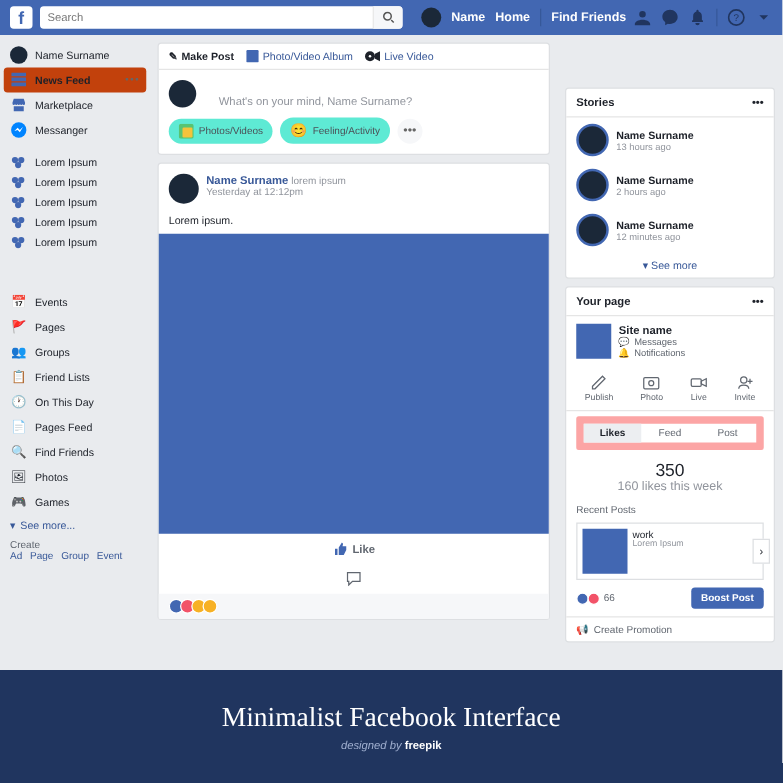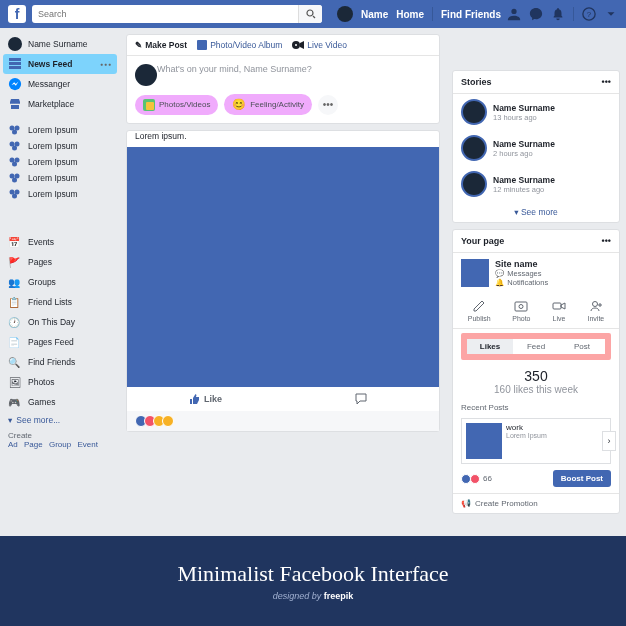--- a/index.html
+++ b/index.html
@@ -11,46 +11,46 @@
 .search-btn { background: #f6f7f9; border-left: 1px solid #ddd; width: 24px; height: 18px; display: flex; align-items: center; justify-content: center; margin-right: -6px; border-radius: 0 3px 3px 0; }
 .spacer { flex: 1; }
 .top-links { display: flex; align-items: center; gap: 8px; color: #fff; font-weight: 600; font-size: 10px; }
 .top-avatar { width: 16px; height: 16px; border-radius: 50%; background: #1b2838; }
 .top-icons { display: flex; gap: 8px; color: #b8c3da; }
 .top-icons svg { width: 14px; height: 14px; fill: #20355f; }
 .divider { width: 1px; height: 14px; background: #365899; }
 .main { display: flex; background: #e9ebee; height: 508px; }
 .sidebar-left { width: 120px; padding: 6px 3px; font-size: 8.5px; }
 .sl-item { display: flex; align-items: center; gap: 6px; padding: 3px 5px; border-radius: 3px; color: #1d2129; cursor: pointer; }
-.sl-item.active { background: #7dd3fc; font-weight: bold; }
+.sl-item.active { background: #c2410c; font-weight: bold; }
 .sl-item.active-dots::after { content: "●●●"; font-size: 5px; margin-left: auto; color: #666; letter-spacing: 1px; }
 .av-sm { width: 14px; height: 14px; border-radius: 50%; background: #1b2838; flex-shrink: 0; }
 .ic { width: 14px; height: 14px; display: flex; align-items: center; justify-content: center; border-radius: 3px; flex-shrink: 0; }
 .see-more { color: #385898; font-size: 8.5px; display: flex; align-items: center; gap: 4px; padding: 3px 5px; cursor: pointer; }
 .create-row { padding: 3px 5px; font-size: 8px; color: #616770; }
 .create-row a { color: #385898; margin-right: 4px; }
 .feed { flex: 1; padding: 6px; display: flex; flex-direction: column; gap: 6px; }
 .card { background: #fff; border: 1px solid #dddfe2; border-radius: 3px; }
 .composer-tabs { display: flex; gap: 10px; padding: 5px 8px; border-bottom: 1px solid #e5e5e5; font-size: 8.5px; align-items: center; }
 .ctab { display: flex; align-items: center; gap: 3px; color: #385898; }
 .ctab.first { color: #1d2129; font-weight: 600; }
-.composer-body { display: flex; align-items: flex-start; gap: 0; padding: 8px; }
+.composer-body { display: flex; align-items: flex-end; gap: 18px; padding: 8px; }
 .composer-body .av { width: 22px; height: 22px; border-radius: 50%; background: #1b2838; }
 .composer-body span { color: #90949c; font-size: 9px; }
 .composer-actions { display: flex; gap: 6px; padding: 0 8px 8px; align-items: center; }
-.pill { background: #f0abfc; border-radius: 12px; padding: 4px 8px; display: flex; align-items: center; gap: 4px; font-size: 8px; color: #4b4f56; justify-content: flex-end; }
+.pill { background: #5eead4; border-radius: 12px; padding: 4px 8px; display: flex; align-items: center; gap: 4px; font-size: 8px; color: #4b4f56; justify-content: flex-end; }
 .dots { width: 20px; height: 20px; border-radius: 50%; background: #f6f7f9; display: flex; align-items: center; justify-content: center; font-size: 10px; color: #666; }
 .post-head { display: flex; gap: 6px; padding: 8px; }
 .post-head .av { width: 24px; height: 24px; border-radius: 50%; background: #1b2838; }
 .post-head .meta .name { font-weight: 600; font-size: 9px; color: #385898; }
 .post-head .meta .sub { color: #90949c; font-size: 8px; }
 .post-head .meta .time { color: #90949c; font-size: 8px; }
 .post-body { padding: 0 8px 6px; font-size: 8.5px; color: #1d2129; }
 .post-img { width: 100%; height: 240px; background: #4267b2; }
-.post-actions { display: flex; }
+.post-actions { display: flex; flex-direction: column; }
 .pa { flex: 1; display: flex; align-items: center; justify-content: center; gap: 4px; padding: 6px; color: #616770; font-size: 9px; font-weight: 600; }
 .reactions { background: #f6f7f9; padding: 4px 8px; display: flex; }
 .react-stack { display: flex; }
 .react { width: 12px; height: 12px; border-radius: 50%; margin-right: -3px; border: 1px solid #fff; }
 .sidebar-right { width: 180px; padding: 6px; display: flex; flex-direction: column; gap: 6px; margin-top: 36px; }
 .widget-title { display: flex; justify-content: space-between; padding: 6px 8px; font-size: 9px; font-weight: 600; border-bottom: 1px solid #e5e5e5; }
 .story-item { display: flex; gap: 6px; padding: 5px 8px; align-items: center; }
 .story-av { width: 26px; height: 26px; border-radius: 50%; background: #1b2838; border: 2px solid #4267b2; }
 .story-meta .n { font-size: 8.5px; font-weight: 600; }
 .story-meta .t { font-size: 7.5px; color: #90949c; }
@@ -138,34 +138,34 @@
           <svg width="12" height="12" viewBox="0 0 12 12">
             <rect width="12" height="3" fill="#4267b2"></rect>
             <rect y="4" width="12" height="3" fill="#4267b2"></rect>
             <rect y="8" width="12" height="3" fill="#4267b2"></rect>
           </svg>
         </div>
         <span>News Feed</span>
       </div>
     <div class="sl-item">
         <div class="ic">
+          <svg width="12" height="12" viewBox="0 0 12 12">
+            <path d="M1 4l1-3h8l1 3v1a1 1 0 01-2 0 1 1 0 01-2 0 1 1 0 01-2 0 1 1 0 01-2 0 1 1 0 01-2 0V4zm1 3h8v4H2z" fill="#4267b2"></path>
+          </svg>
+        </div>
+        <span>Marketplace</span>
+      </div>
+    <div class="sl-item">
+        <div class="ic">
           <svg width="14" height="14" viewBox="0 0 16 16">
             <circle cx="8" cy="8" r="7" fill="#0084ff"></circle>
             <path d="M4 9l3-3 2 2 3-3-3 5-2-2z" fill="#fff"></path>
           </svg>
         </div>
         <span>Messanger</span>
-      </div>
-    <div class="sl-item">
-        <div class="ic">
-          <svg width="12" height="12" viewBox="0 0 12 12">
-            <path d="M1 4l1-3h8l1 3v1a1 1 0 01-2 0 1 1 0 01-2 0 1 1 0 01-2 0 1 1 0 01-2 0 1 1 0 01-2 0V4zm1 3h8v4H2z" fill="#4267b2"></path>
-          </svg>
-        </div>
-        <span>Marketplace</span>
       </div>
     <div style="height:8px"></div>
     <div class="sl-item">
         <svg class="friends-ic" viewBox="0 0 14 10">
           <circle cx="4" cy="3" r="2.5"></circle>
           <circle cx="9" cy="3" r="2.5"></circle>
           <circle cx="6.5" cy="7" r="2.5"></circle>
         </svg>
         <span>Lorem Ipsum</span>
       </div>
@@ -281,20 +281,28 @@
           </div>
         <div class="pill">
             <span style="font-size:11px">😊</span>
             <span>Feeling/Activity</span>
           </div>
         <div class="dots">•••</div>
       </div>
     </div>
 
     <div class="card">
+      <div class="post-head">
+        <div class="av"></div>
+        <div class="meta">
+          <span class="name">Name Surname</span>
+          <span class="sub">lorem ipsum</span>
+          <div class="time">Yesterday at 12:12pm</div>
+        </div>
+      </div>
       <div class="post-body">Lorem ipsum.</div>
       <div class="post-img"></div>
       <div class="post-actions">
         <div class="pa">
             <svg width="12" height="12" viewBox="0 0 12 12">
               <path d="M2 6h2v5H2zm3 5h4l2-4V4H8l.5-2-1-1L5 5z" fill="#4267b2"></path>
             </svg>
             <span>Like</span>
           </div>
         <div class="pa">

